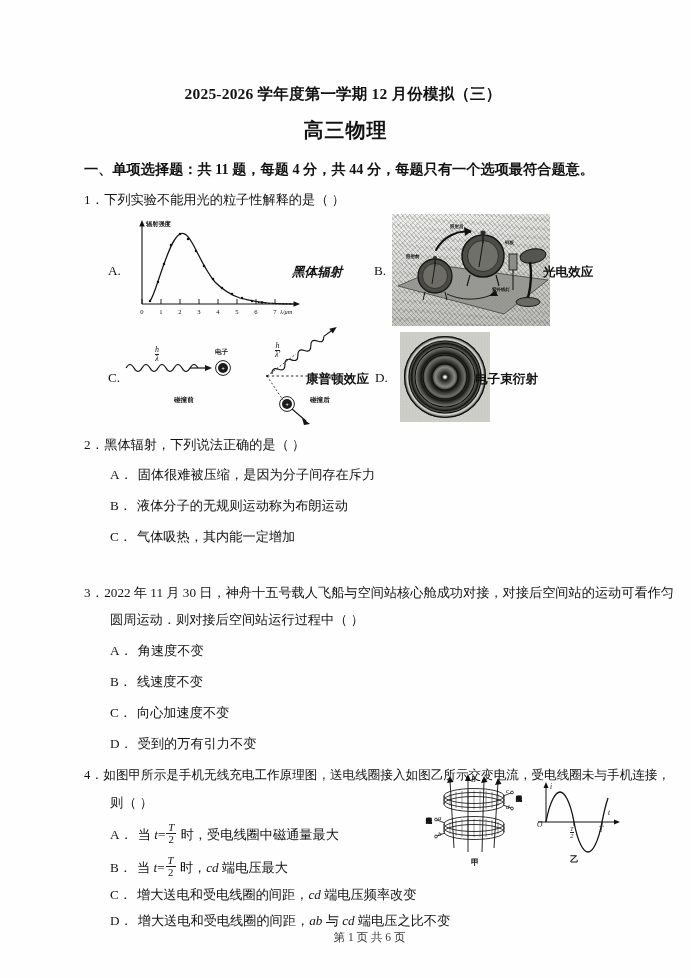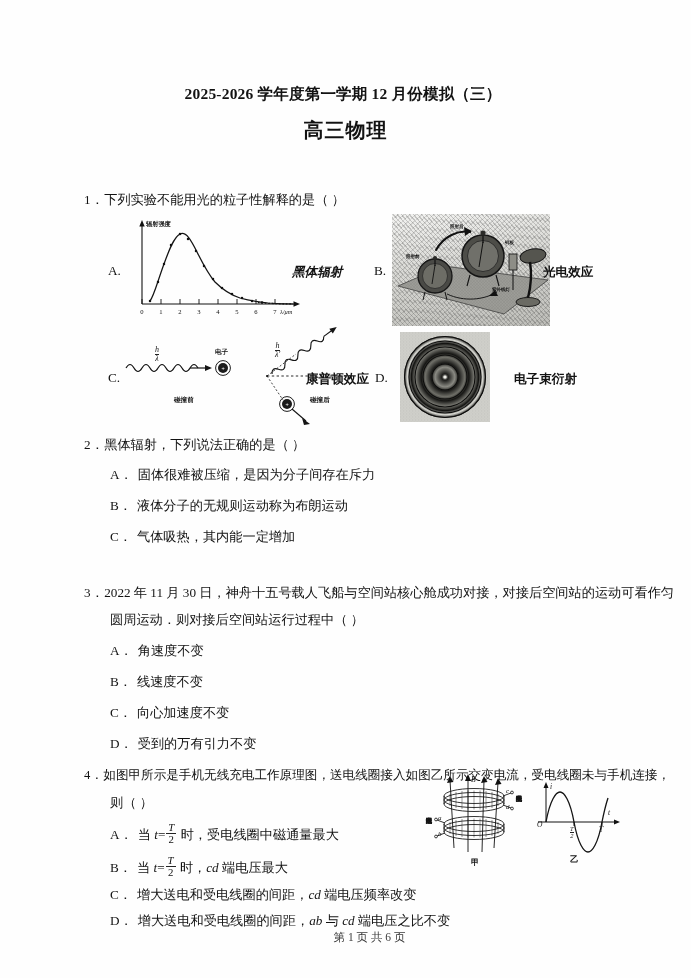--- a/index.html
+++ b/index.html
@@ -183,20 +183,21 @@
 
   svg { display: block; overflow: visible; }
 </style>
 </head>
 <body>
 
 <div class="page">
 
   <div class="doc-title">2025-2026 学年度第一学期 12 月份模拟（三）</div>
   <div class="doc-subtitle">高三物理</div>
+  <div class="section-heading">一、单项选择题：共 11 题，每题 4 分，共 44 分，每题只有一个选项最符合题意。</div>
 
   <div class="qline" style="left:84px; top:190px;">
     <span class="qnum">1．</span><span>下列实验不能用光的粒子性解释的是（          ）</span>
   </div>
 
   <div class="fig-label-side" style="left:108px; top:263px;">A.</div>
 
   <div class="fig-bb">
     <svg width="180" height="100" viewBox="0 0 180 100">
 
@@ -382,21 +383,21 @@
       <g fill="none" stroke="#0d0d0c" stroke-width="1.1">
         <circle cx="45" cy="45" r="40.5"></circle>
         <circle cx="45" cy="45" r="36"></circle>
         <circle cx="45" cy="45" r="30"></circle>
         <circle cx="45" cy="45" r="22"></circle>
         <circle cx="45" cy="45" r="13"></circle>
       </g>
       <circle cx="45" cy="45" r="1.6" fill="#efefe9"></circle>
     </svg>
   </div>
-  <div class="fig-caption" style="left:514px; top:371px;">电子束衍射</div>
+  <div class="fig-caption" style="left:475px; top:371px;">电子束衍射</div>
 
   <div class="qline" style="left:84px; top:435px;">
     <span class="qnum">2．</span><span>黑体辐射，下列说法正确的是（          ）</span>
   </div>
   <div class="opt" style="left:110px; top:466px;">
     <span class="lbl">A．</span><span>固体很难被压缩，是因为分子间存在斥力</span>
   </div>
   <div class="opt" style="left:110px; top:497px;">
     <span class="lbl">B．</span><span>液体分子的无规则运动称为布朗运动</span>
   </div>

